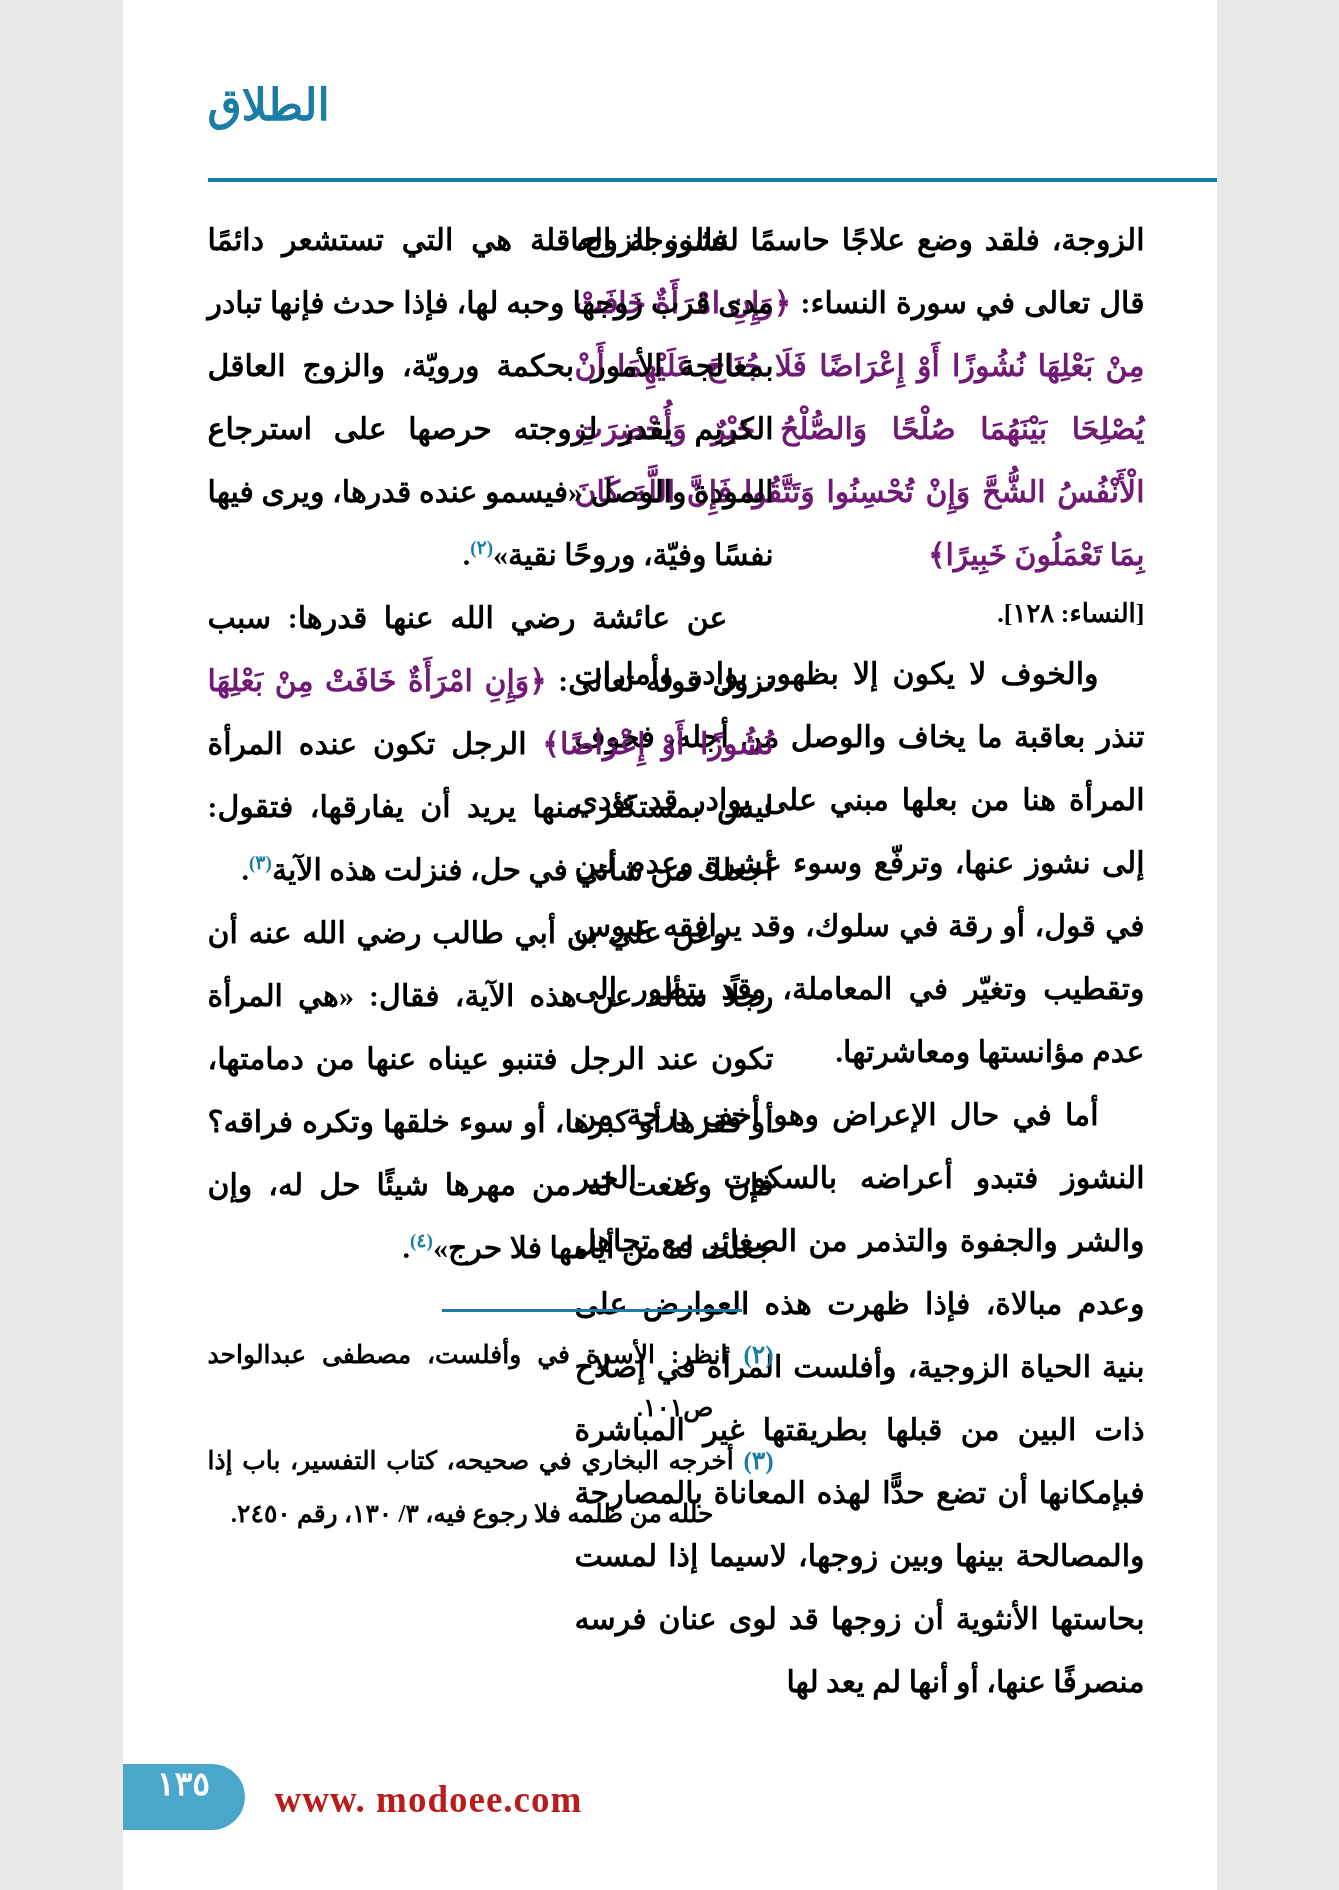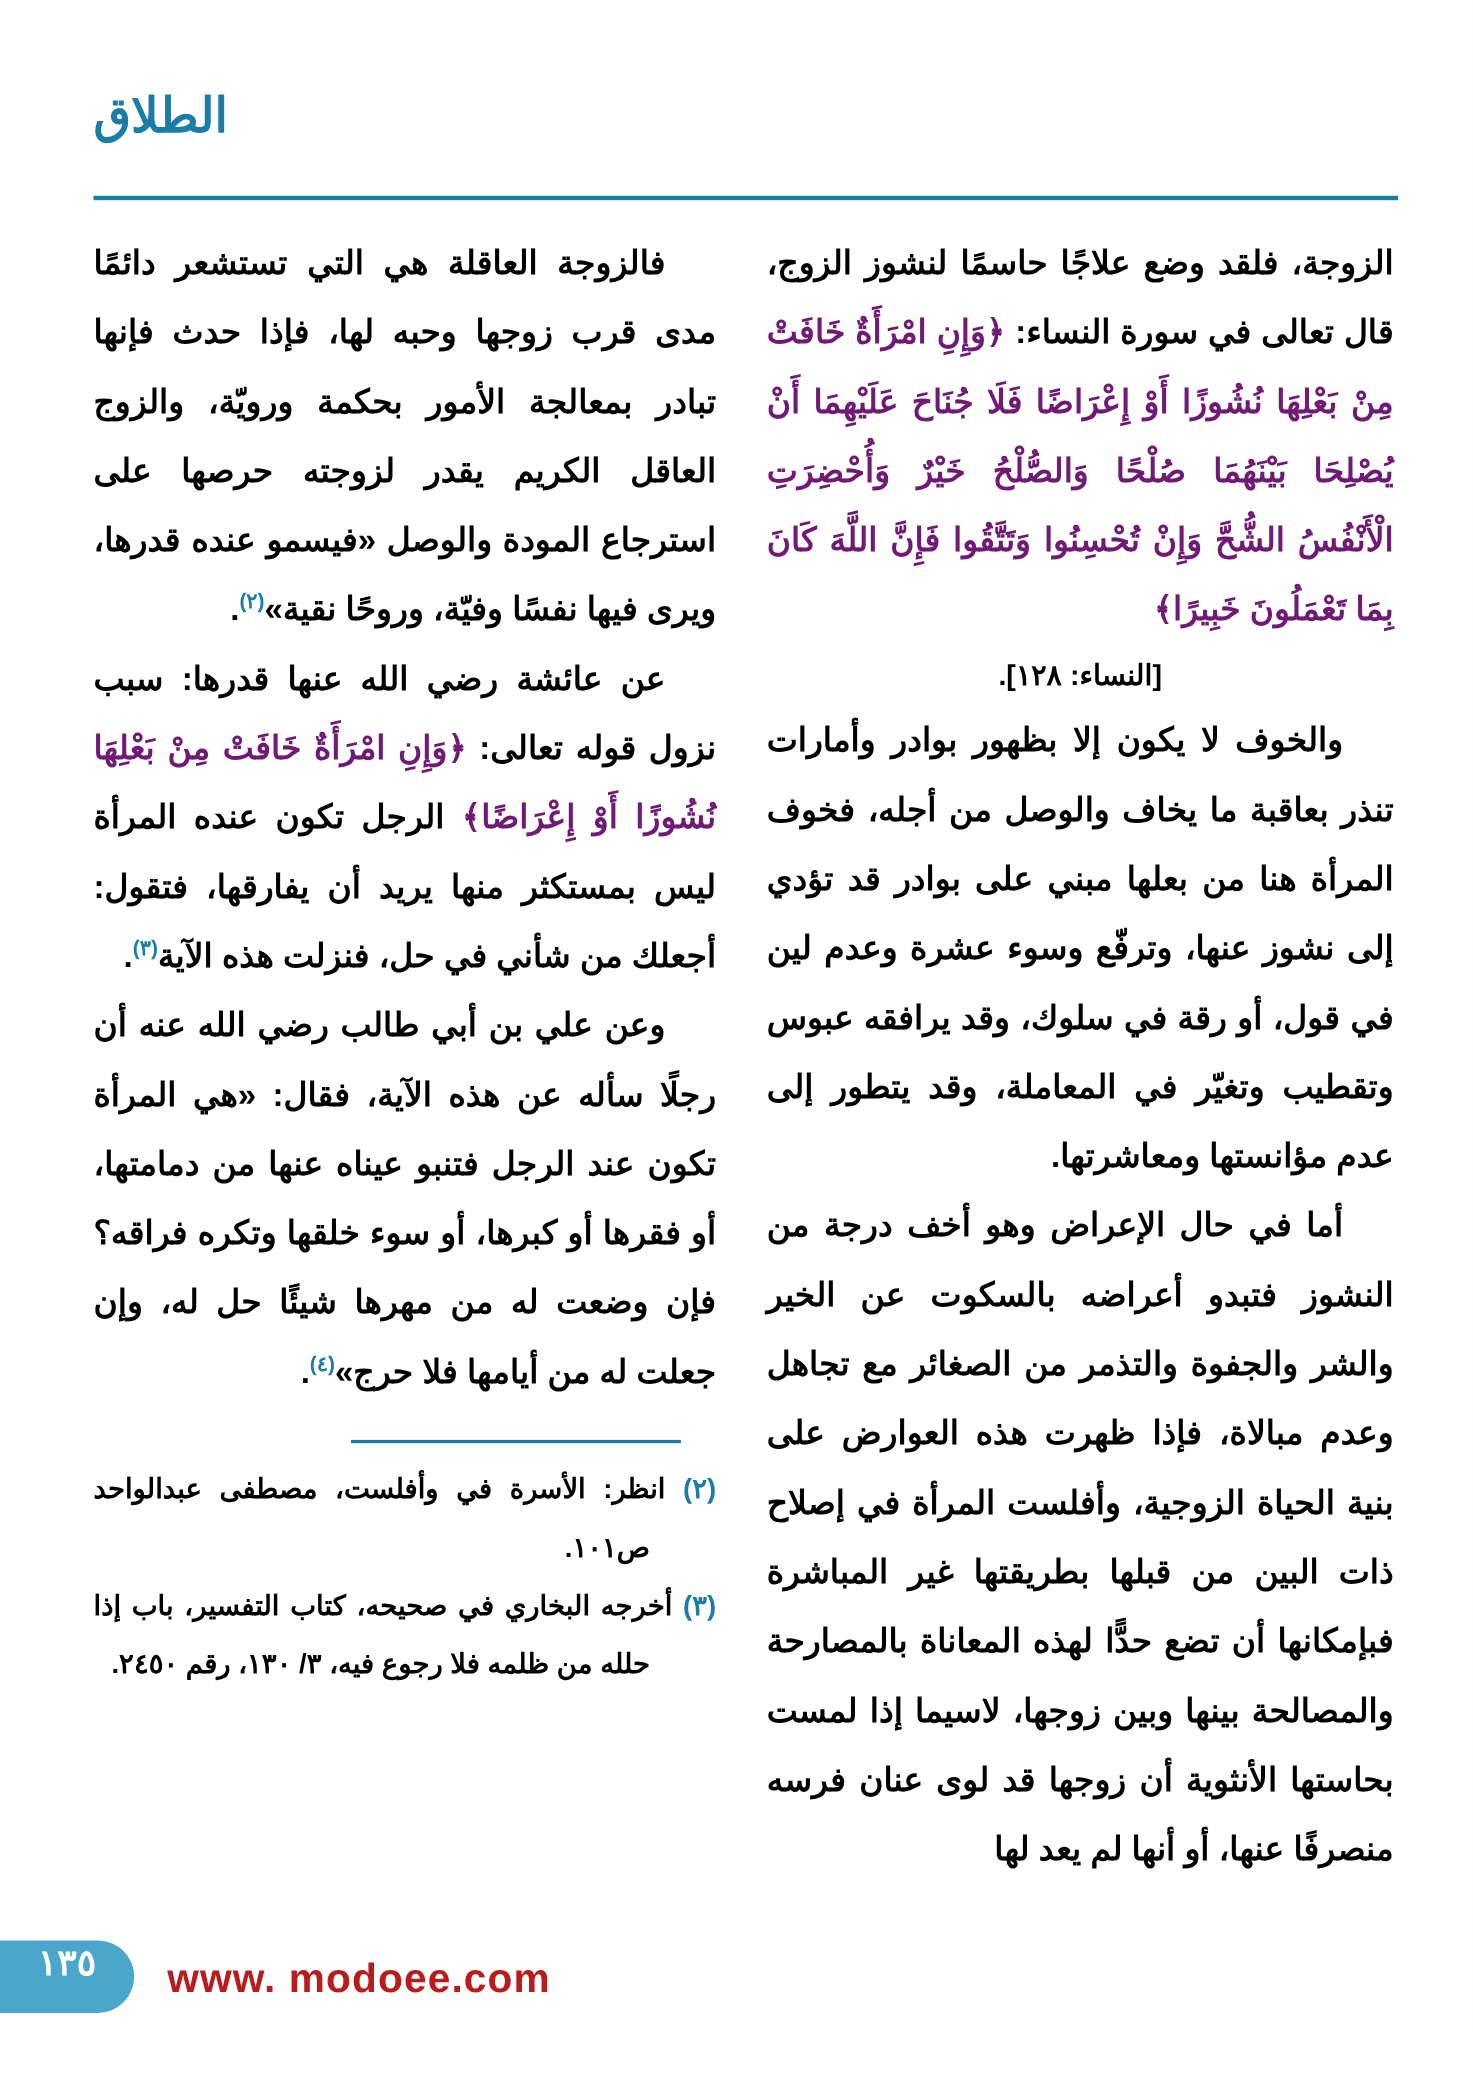--- a/index.html
+++ b/index.html
@@ -1,38 +1,38 @@
 <!DOCTYPE html>
 <html lang="ar"><head>
 <meta charset="utf-8">
 <style>
   html,body{margin:0;padding:0;background:#e8e8e8;}
   .page{
-    position:relative;width:1339px;height:1890px;background:#ffffff;
-    font-family:Liberation Sans, sans-serif;overflow:hidden;
+    position:relative;width:1094px;height:1890px;background:#ffffff;
+    font-family:Liberation Serif, serif;overflow:hidden;
     margin:0 auto;
   }
   .chapter-title{
     position:absolute;top:84px;left:85px;color:#1b7ca6;
     font-size:44px;font-weight:bold;line-height:1;
   }
   .header-rule{
     position:absolute;top:178px;left:85px;width:1186px;height:4px;background:#1b7ca6;
   }
   .col{
     position:absolute;top:208px;direction:rtl;text-align:justify;
     color:#000;font-size:30px;font-weight:bold;line-height:63px;
   }
   .col-right{right:72px;width:570px;}
   .col-left{left:85px;width:566px;}
   .col p{margin:0;}
   .indent{text-indent:46px;}
   .verse{color:#701a75;}
   .cite-line{
-    direction:rtl;text-align:center;font-size:26px;font-weight:bold;
+    direction:rtl;text-align:right;font-size:26px;font-weight:bold;
     line-height:56px;color:#000;
   }
   .fn-mark{
     color:#1b7ca6;font-size:19px;font-weight:bold;
     vertical-align:super;line-height:0;
   }
   .fn-sep{
     width:300px;height:3px;background:#1b7ca6;
     margin:30px 32px 16px auto;
   }

